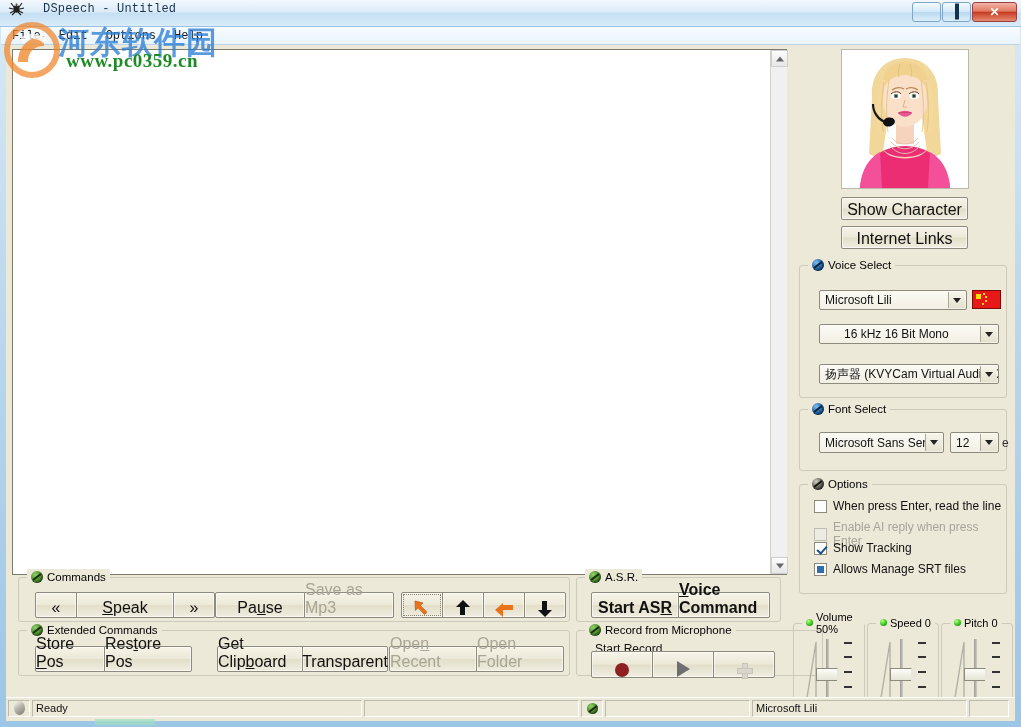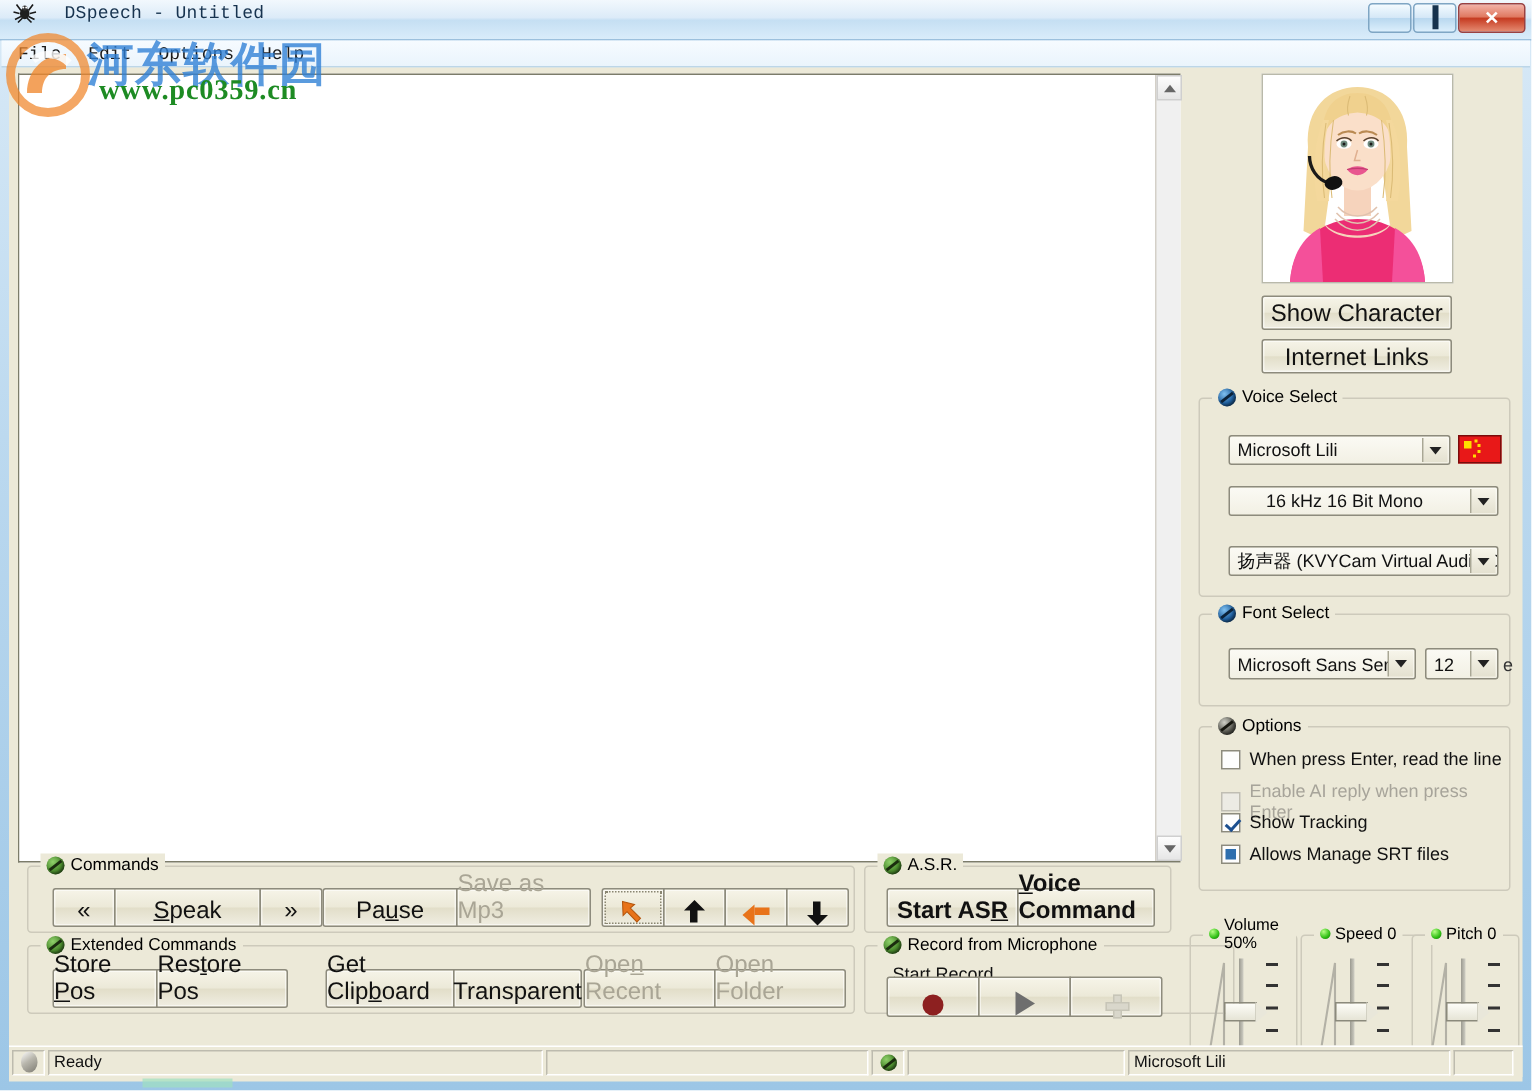--- a/index.html
+++ b/index.html
@@ -229,21 +229,21 @@
     background: #2f6fae;
   }
 
   
   .g-cmds { position: absolute; left: 12px; top: 532px; width: 552px; height: 45px; }
   .g-ext  { position: absolute; left: 12px; top: 585px; width: 552px; height: 46px; }
   .g-asr  { position: absolute; left: 570px; top: 532px; width: 205px; height: 45px; }
   .g-rec  { position: absolute; left: 570px; top: 585px; width: 247px; height: 46px; }
 
   .g-vol  { position: absolute; left: 787px; top: 578px; width: 72px; height: 92px; }
-  .g-spd  { position: absolute; left: 861px; top: 578px; width: 88px; height: 92px; }
+  .g-spd  { position: absolute; left: 861px; top: 578px; width: 72px; height: 92px; }
   .g-pit  { position: absolute; left: 935px; top: 578px; width: 72px; height: 92px; }
   .g-vol > .g-title, .g-spd > .g-title, .g-pit > .g-title { gap: 3px; font-size: 11px; }
   .dot {
     width: 7px; height: 7px; border-radius: 50%; flex: none;
     background: radial-gradient(circle at 35% 30%, #b5ff84 0%, #2fbe14 60%, #0f6a06 100%);
   }
 
   .bgrp { position: absolute; display: flex; }
   .bgrp .btn { border-radius: 0; margin-left: -1px; }
   .bgrp .btn:first-child { margin-left: 0; border-radius: 2px 0 0 2px; }

